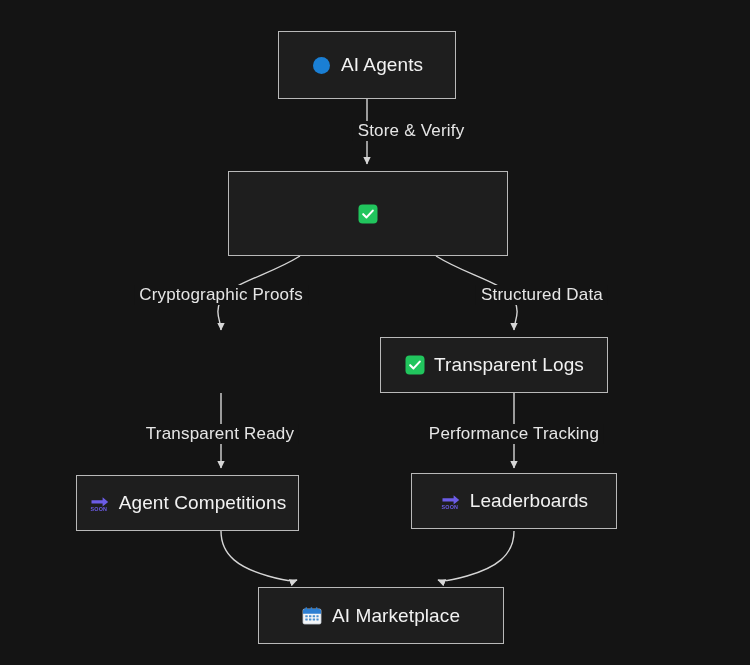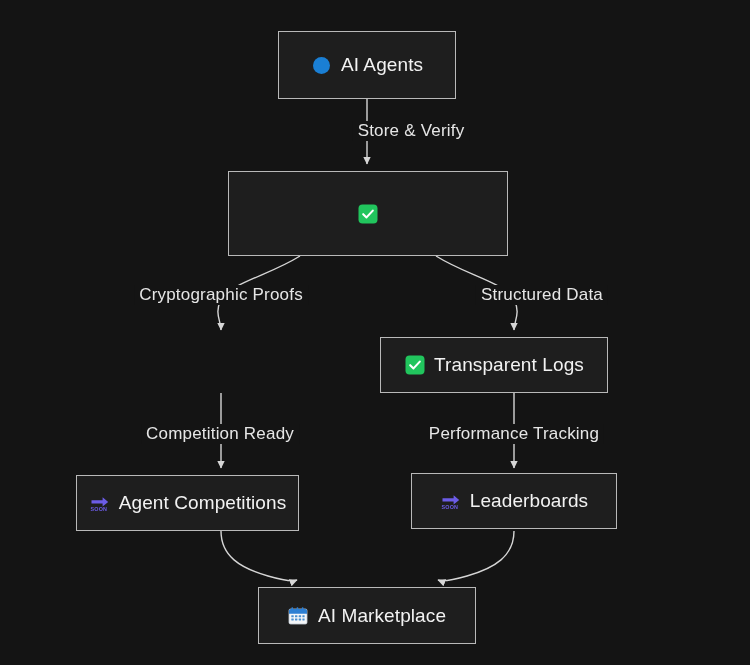--- a/index.html
+++ b/index.html
@@ -165,21 +165,21 @@
       <span class="icon icon-soon">
         <svg width="21" height="21" viewBox="0 0 21 21">
           <path d="M2.5,7.2 L13.6,7.2 L13.6,4.2 L19.2,8.9 L13.6,13.6 L13.6,10.6 L2.5,10.6 z" fill="#6c5ce7"></path>
           <text x="1.5" y="18.4" font-family="Liberation Sans, sans-serif" font-size="5.4" font-weight="bold" fill="#6c5ce7" letter-spacing="0.2">SOON</text>
         </svg>
       </span>
       <span class="node-label">Leaderboards</span>
     </div>
   </div>
 
-  <div class="node" style="left:258px; top:587px; width:218px; height:57px;">
+  <div class="node" style="left:258px; top:587px; width:246px; height:57px;">
     <div class="node-inner">
       <span class="icon icon-cal">
         <svg width="20" height="20" viewBox="0 0 20 20">
           <rect x="1" y="3" width="18" height="15" rx="1.6" fill="#f4f6f8" stroke="#c3ccd4" stroke-width="0.8"></rect>
           <path d="M1,4.6 a1.6,1.6 0 0 1 1.6,-1.6 h14.8 a1.6,1.6 0 0 1 1.6,1.6 v3.1 h-18 z" fill="#2d7fd3"></path>
           <rect x="3.4" y="1.2" width="1.7" height="3.2" rx="0.7" fill="#2d7fd3"></rect>
           <rect x="8.6" y="1.2" width="1.7" height="3.2" rx="0.7" fill="#2d7fd3"></rect>
           <rect x="13.8" y="1.2" width="1.7" height="3.2" rx="0.7" fill="#2d7fd3"></rect>
           <g fill="#4a8fd0">
             <rect x="3.3" y="9.3" width="2.4" height="2" rx="0.3"></rect>
@@ -196,17 +196,17 @@
       <span class="node-label">AI Marketplace</span>
     </div>
   </div>
 
   <div class="edge-label" style="left:380px; top:131px;margin-left:31px;">Store &amp; Verify</div>
 
   <div class="edge-label" style="left:221px; top:295px;">Cryptographic Proofs</div>
 
   <div class="edge-label" style="left:526px; top:295px;margin-left:16px;">Structured Data</div>
 
-  <div class="edge-label" style="left:220px; top:434px;">Competition Ready</div>
+  <div class="edge-label" style="left:220px; top:434px;">Transparent Ready</div>
 
   <div class="edge-label" style="left:514px; top:434px;">Performance Tracking</div>
 
 </div>
 
 </body></html>

